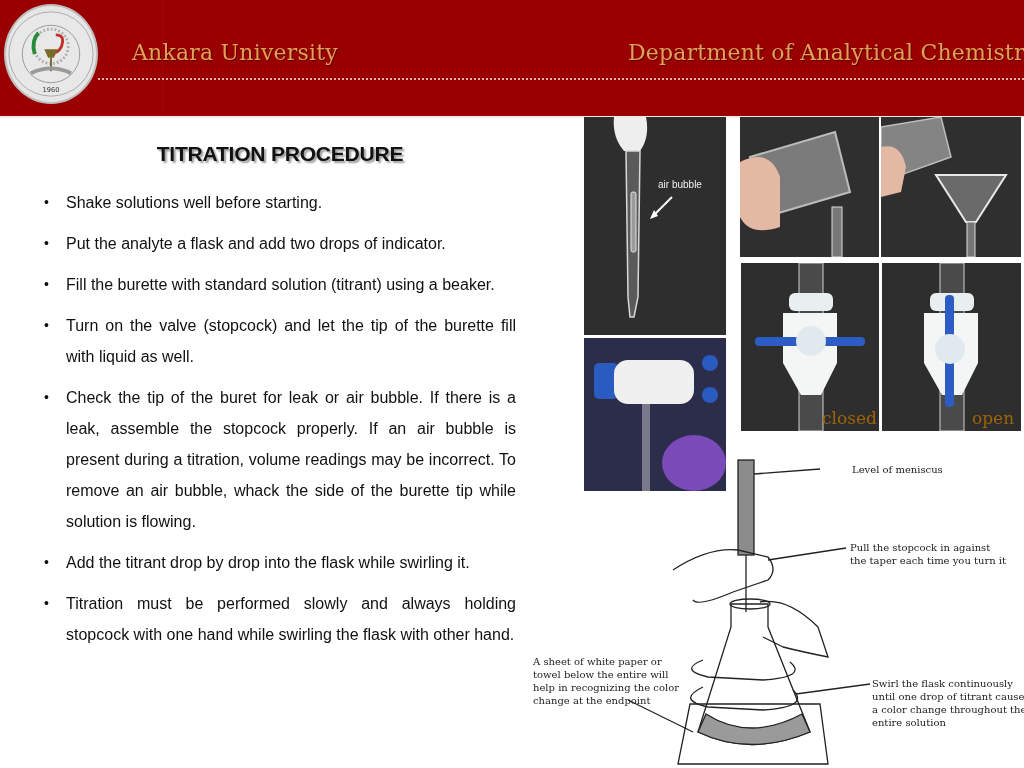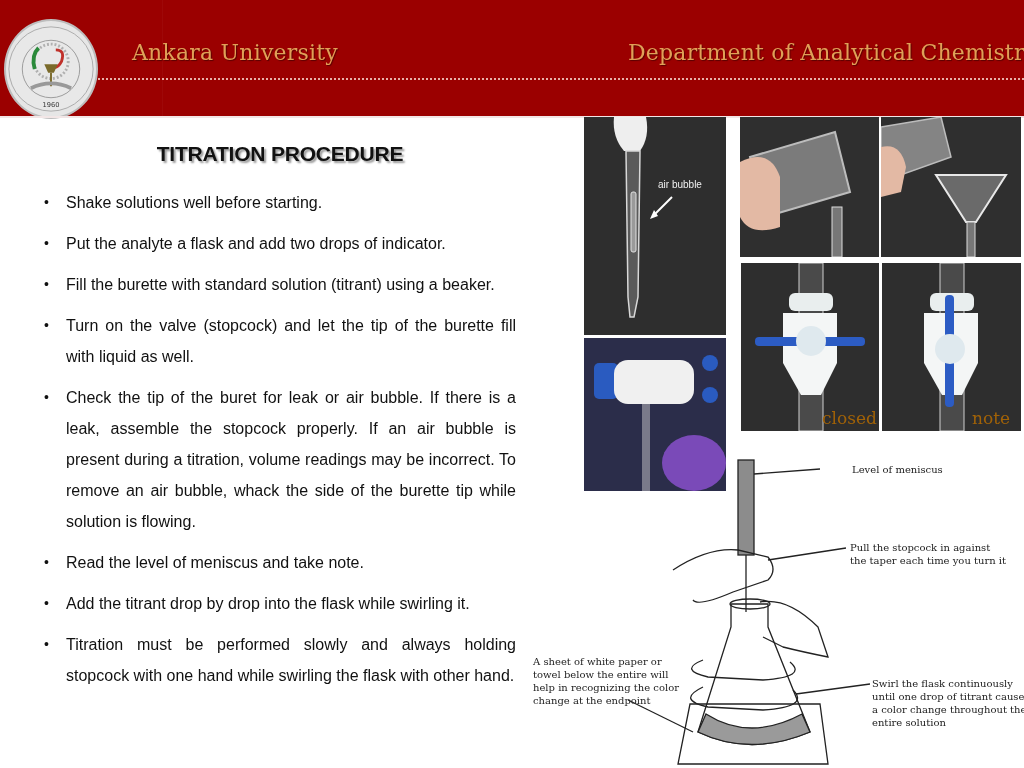--- a/index.html
+++ b/index.html
@@ -2,21 +2,21 @@
 <html><head>
 <meta charset="utf-8">
 <style>
   * { box-sizing: border-box; margin: 0; padding: 0; }
   html, body { width: 1024px; height: 768px; overflow: hidden; background: #ffffff; }
   body { position: relative; font-family: "Liberation Sans", sans-serif; }
 
   
   .banner { position: absolute; left: 0; top: 0; width: 1024px; height: 116px; background: #9b0000; }
   .banner .seam { position: absolute; left: 162px; top: 0; width: 1px; height: 116px; background: rgba(255,255,255,0.03); }
-  .logo { position: absolute; left: 4px; top: 19px; width: 94px; height: 100px; border-radius: 50%; background: #e6e6e6; border: 2px solid #bdbdbd; }
+  .logo { position: absolute; left: 4px; top: 4px; width: 94px; height: 100px; border-radius: 50%; background: #e6e6e6; border: 2px solid #bdbdbd; }
   .logo svg { width: 100%; height: 100%; }
   .banner-title { position: absolute; top: 40px; font-family: "DejaVu Serif", serif; color: #e0a057; font-size: 22px; letter-spacing: 0.2px; text-shadow: 1px 1px 1px #5a0000; white-space: nowrap; }
   .t-univ { left: 132px; }
   .t-fac { left: 332px; }
   .t-dept { left: 628px; }
   .dotted { position: absolute; left: 98px; top: 78px; width: 926px; border-top: 2px dotted #e8b0a8; }
   .under-band { position: absolute; left: 0; top: 116px; width: 1024px; height: 2px; background: #f2e6e6; }
 
   
   .slide-title { position: absolute; left: 30px; top: 142px; width: 500px; text-align: center; font-weight: bold; font-size: 21px; color: #111; text-shadow: 2px 2px 2px #9a9a9a; letter-spacing: -0.2px; }
@@ -72,21 +72,20 @@
 <div class="under-band"></div>
 
 <div class="slide-title">TITRATION PROCEDURE</div>
 
 <ul class="bullets">
   <li>Shake solutions well before starting.</li>
   <li>Put the analyte a flask and add two drops of indicator.</li>
   <li>Fill the burette with standard solution (titrant) using a beaker.</li>
   <li>Turn on the valve (stopcock) and let the tip of the burette fill with liquid as well.</li>
   <li>Check the tip of the buret for leak or air bubble. If there is a leak, assemble the stopcock properly. If an air bubble is present during a titration, volume readings may be incorrect. To remove an air bubble, whack the side of the burette tip while solution is flowing.</li>
-  <li>Read the level of meniscus and take note.</li>
   <li>Add the titrant drop by drop into the flask while swirling it.</li>
   <li>Titration must be performed slowly and always holding stopcock with one hand while swirling the flask with other hand.</li>
 </ul>
 
 <div class="photo p1">
   <svg viewBox="0 0 142 218">
     <rect width="142" height="218" fill="#2e2e2e"></rect>
     <path d="M30 0 L62 0 Q66 20 56 34 L40 34 Q28 20 30 0 Z" fill="#eeeeee"></path>
     <path d="M42 34 L56 34 L54 180 L50 200 L46 200 L44 180 Z" fill="#5a5a5a" stroke="#d8d8d8" stroke-width="1.5"></path>
     <rect x="47" y="75" width="5" height="60" rx="2" fill="#9a9a9a" stroke="#e0e0e0" stroke-width="1"></rect>
@@ -142,21 +141,21 @@
 <div class="photo p6">
   <svg viewBox="0 0 139 168">
     <rect width="139" height="168" fill="#2e2e2e"></rect>
     <rect x="58" y="0" width="24" height="168" fill="#4a4a4a" stroke="#cfcfcf" stroke-width="1"></rect>
     <rect x="48" y="30" width="44" height="18" rx="6" fill="#e9eeee"></rect>
     <path d="M42 50 L96 50 L96 100 L80 132 L60 132 L42 100 Z" fill="#f4f6f6"></path>
     <rect x="63" y="32" width="9" height="112" rx="4" fill="#2c5cc4"></rect>
     <circle cx="68" cy="86" r="15" fill="#dfe9ee"></circle>
   </svg>
 </div>
-<div class="photo-label lbl-open">note</div>
+<div class="photo-label lbl-open">open</div>
 
 <div class="diagram">
   <svg viewBox="0 0 496 316">
     <g fill="none" stroke="#222" stroke-width="1.3">
 
       <rect x="210" y="8" width="16" height="95" fill="#8c8c8c"></rect>
       <line x1="218" y1="103" x2="218" y2="160"></line>
 
       <line x1="226" y1="22" x2="292" y2="17"></line>
 

